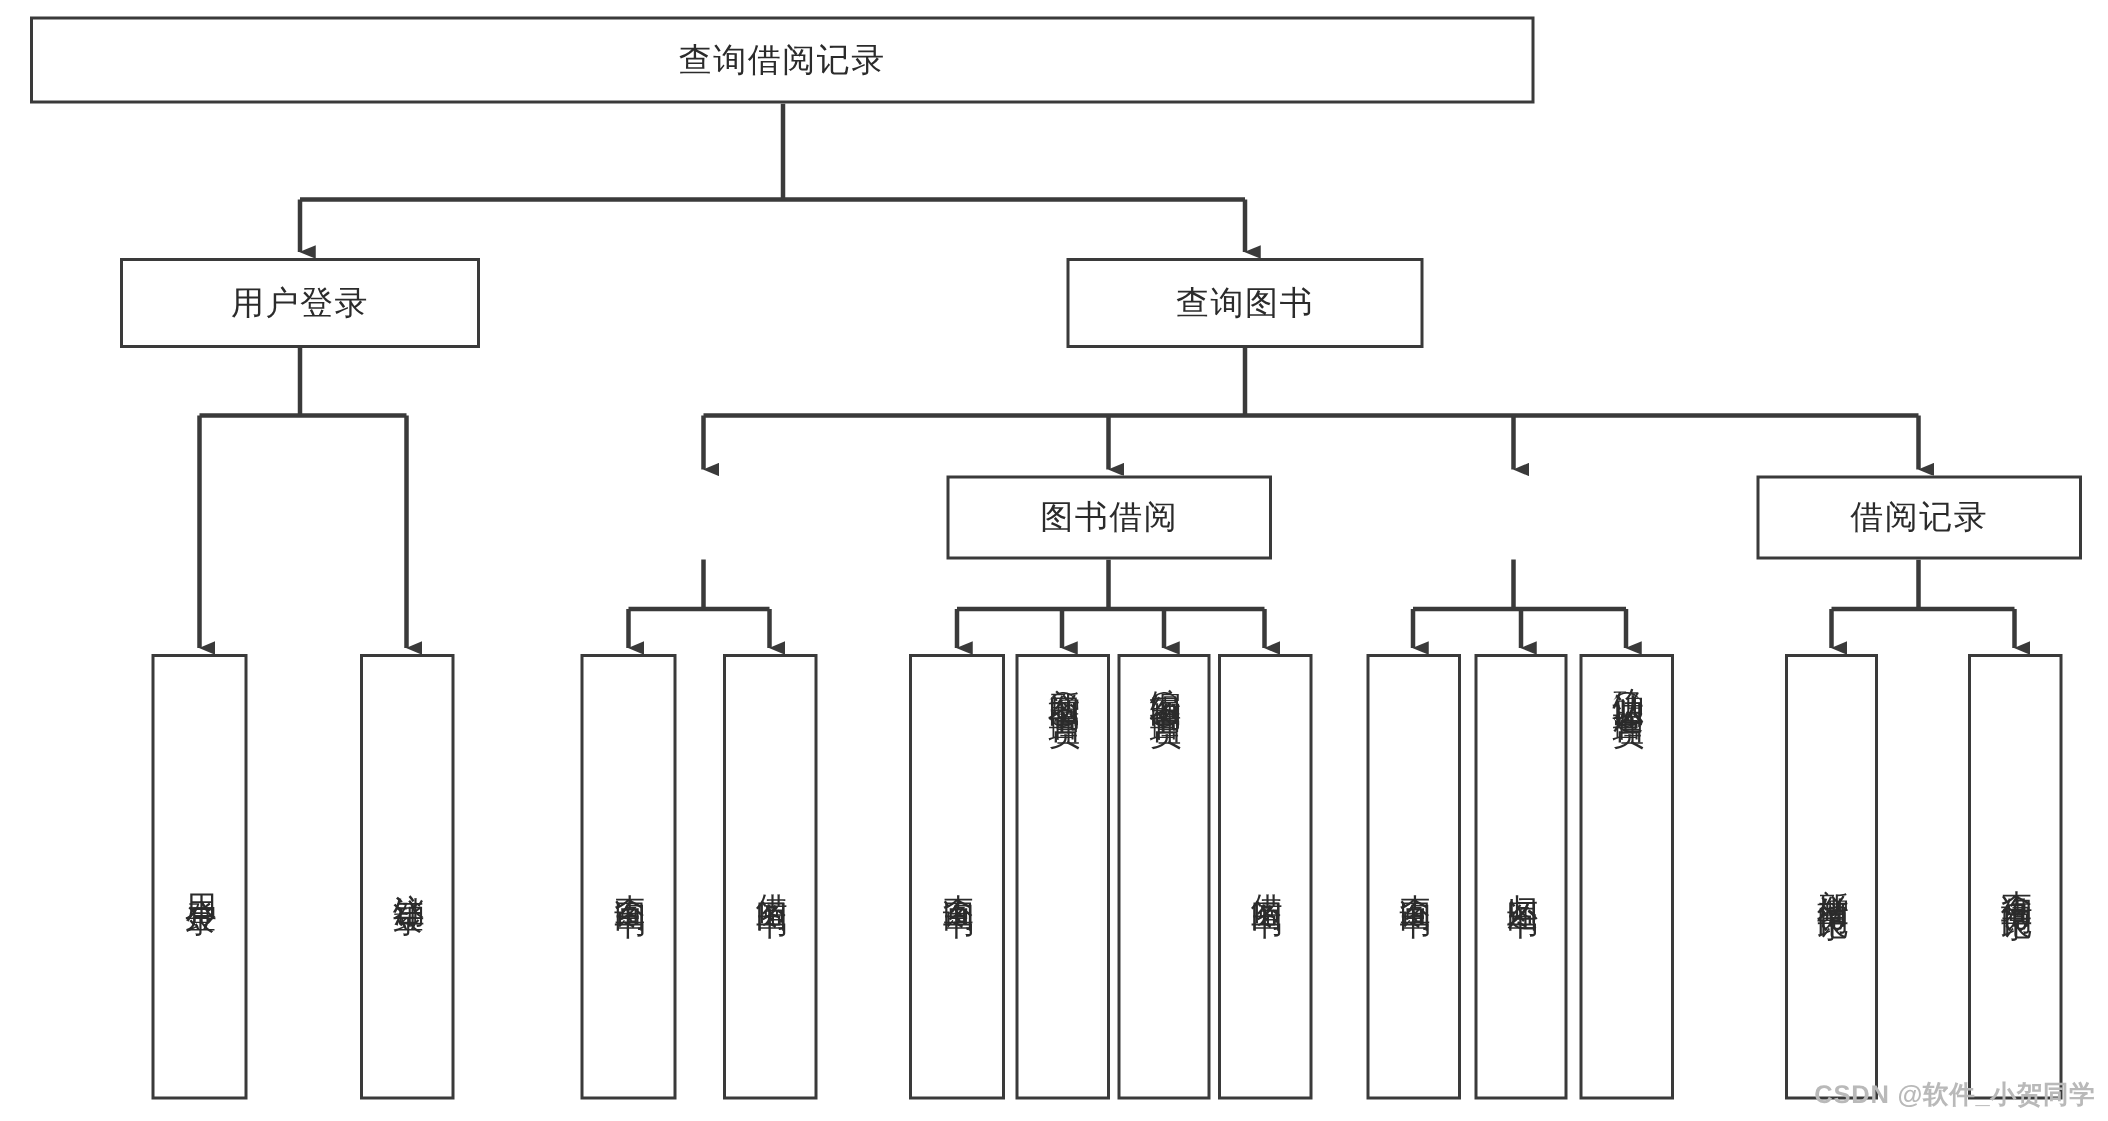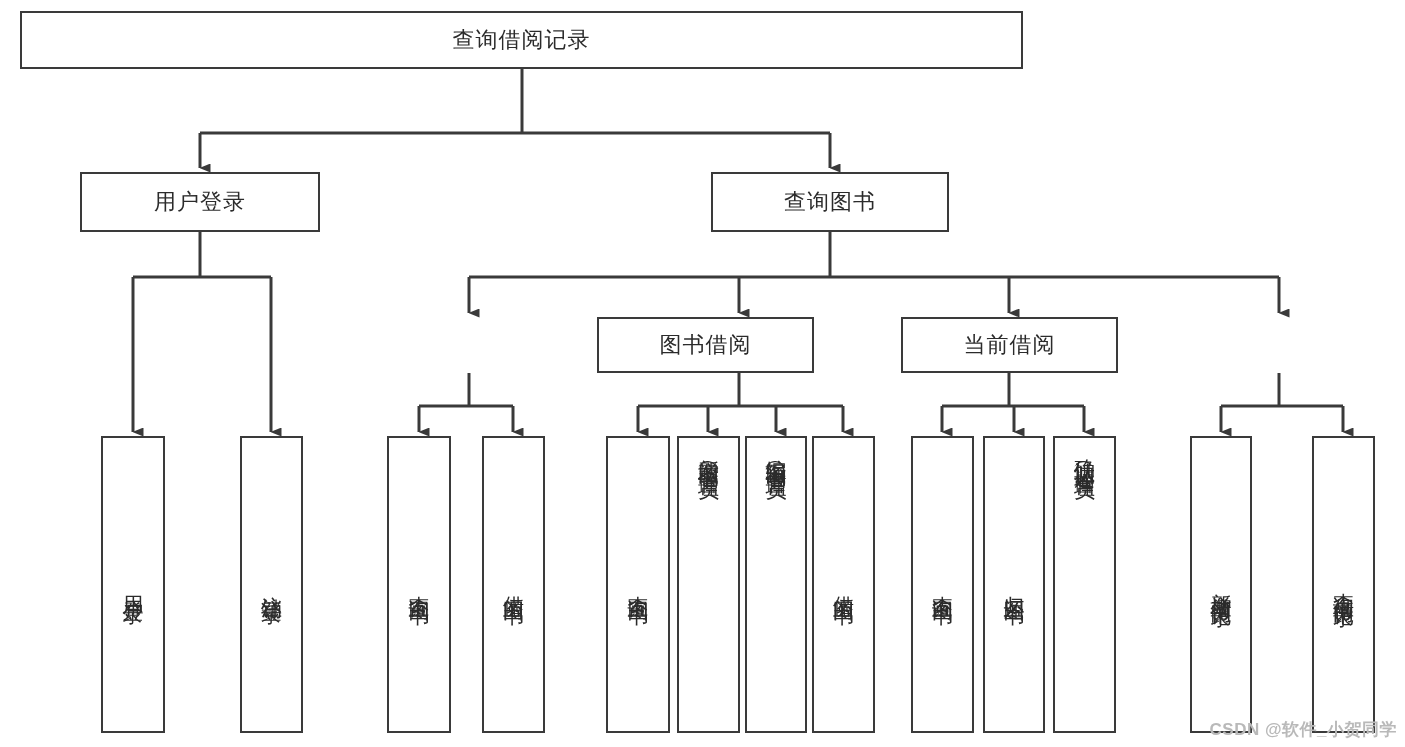--- a/index.html
+++ b/index.html
@@ -129,25 +129,25 @@
     <span>查询借阅记录</span>
   </div>
 
   <div class="node horizontal" id="l2-0" style="left: 80px; top: 172px; width: 240px; height: 60px;">
     <span>用户登录</span>
   </div>
   <div class="node horizontal" id="l2-1" style="left: 711px; top: 172px; width: 238px; height: 60px;">
     <span>查询图书</span>
   </div>
 
-  <div class="node horizontal" id="l3-1" style="left: 597px; top: 317px; width: 217px; height: 56px;">
+  <div class="node horizontal" id="l3-1" style="left: 631px; top: 317px; width: 217px; height: 56px;">
     <span>图书借阅</span>
   </div>
-  <div class="node horizontal" id="l3-2" style="left: 901px; top: 317px; width: 217px; height: 56px;">
-    <span>当前借阅</span>
+  <div class="node horizontal" id="l3-3" style="left: 1171px; top: 317px; width: 217px; height: 56px;">
+    <span>借阅记录</span>
   </div>
 
   <div class="node vertical center" id="leaf-0" style="left: 101px; top: 436px; width: 64px; height: 297px;">
     <span class="vlabel">用户登录</span>
   </div>
   <div class="node vertical center" id="leaf-1" style="left: 240px; top: 436px; width: 63px; height: 297px;">
     <span class="vlabel">注销登录</span>
   </div>
   <div class="node vertical center" id="leaf-2" style="left: 387px; top: 436px; width: 64px; height: 297px;">
     <span class="vlabel">查询图书</span>

